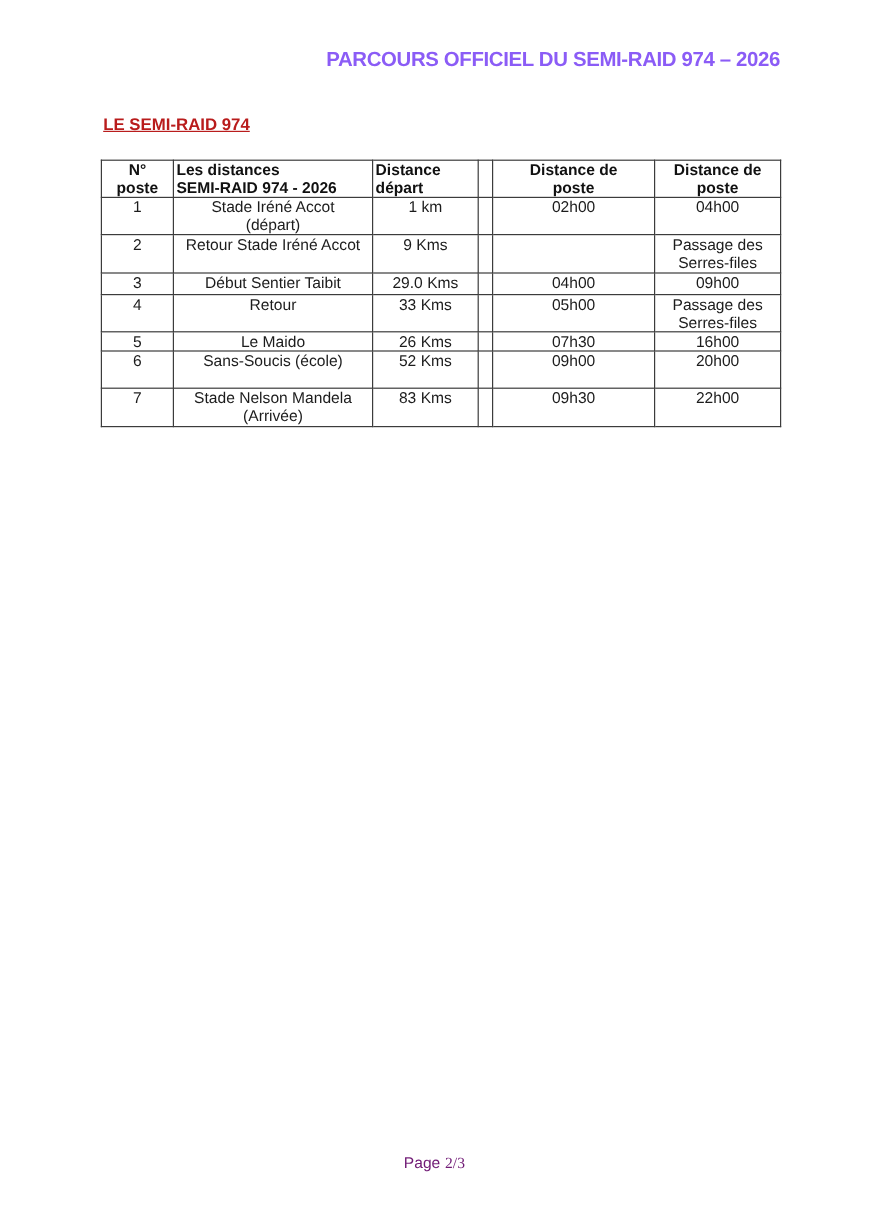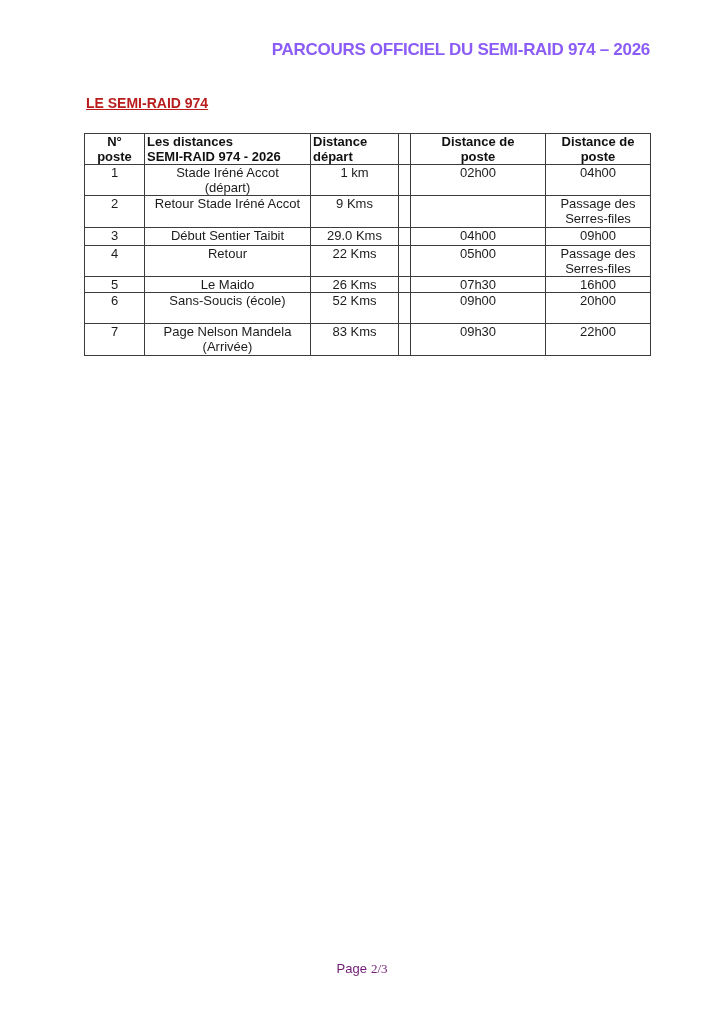--- a/index.html
+++ b/index.html
@@ -132,21 +132,21 @@
         <td class="ctr">3</td>
         <td class="lft">Début Sentier Taibit</td>
         <td class="lft">29.0 Kms</td>
         <td></td>
         <td class="ctr">04h00</td>
         <td class="ctr">09h00</td>
       </tr>
       <tr class="r4">
         <td class="ctr">4</td>
         <td class="lft">Retour</td>
-        <td class="lft">22 Kms</td>
+        <td class="lft">33 Kms</td>
         <td></td>
         <td class="ctr">05h00</td>
         <td class="ctr">Passage des
 Serres-files</td>
       </tr>
       <tr class="r5">
         <td class="ctr">5</td>
         <td class="lft">Le Maido</td>
         <td class="lft">26 Kms</td>
         <td></td>
@@ -156,21 +156,21 @@
       <tr class="r6">
         <td class="ctr">6</td>
         <td class="lft">Sans-Soucis (école)</td>
         <td class="lft">52 Kms</td>
         <td></td>
         <td class="ctr">09h00</td>
         <td class="ctr">20h00</td>
       </tr>
       <tr class="r7">
         <td class="ctr">7</td>
-        <td class="lft b">Page Nelson Mandela
+        <td class="lft b">Stade Nelson Mandela
 (Arrivée)</td>
         <td class="lft">83 Kms</td>
         <td></td>
         <td class="ctr">09h30</td>
         <td class="ctr">22h00</td>
       </tr>
     </tbody>
   </table>
 
   <div class="footer">

